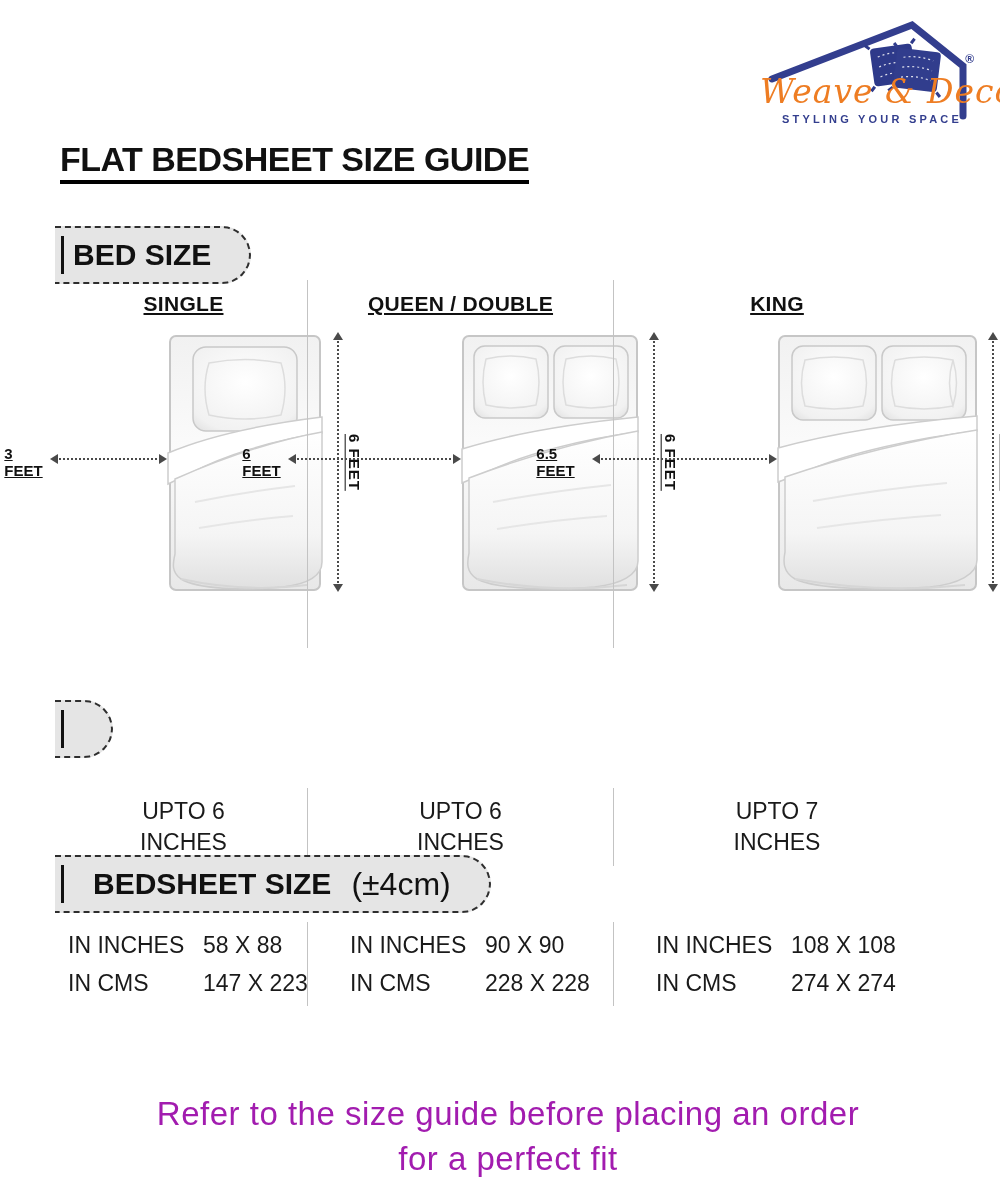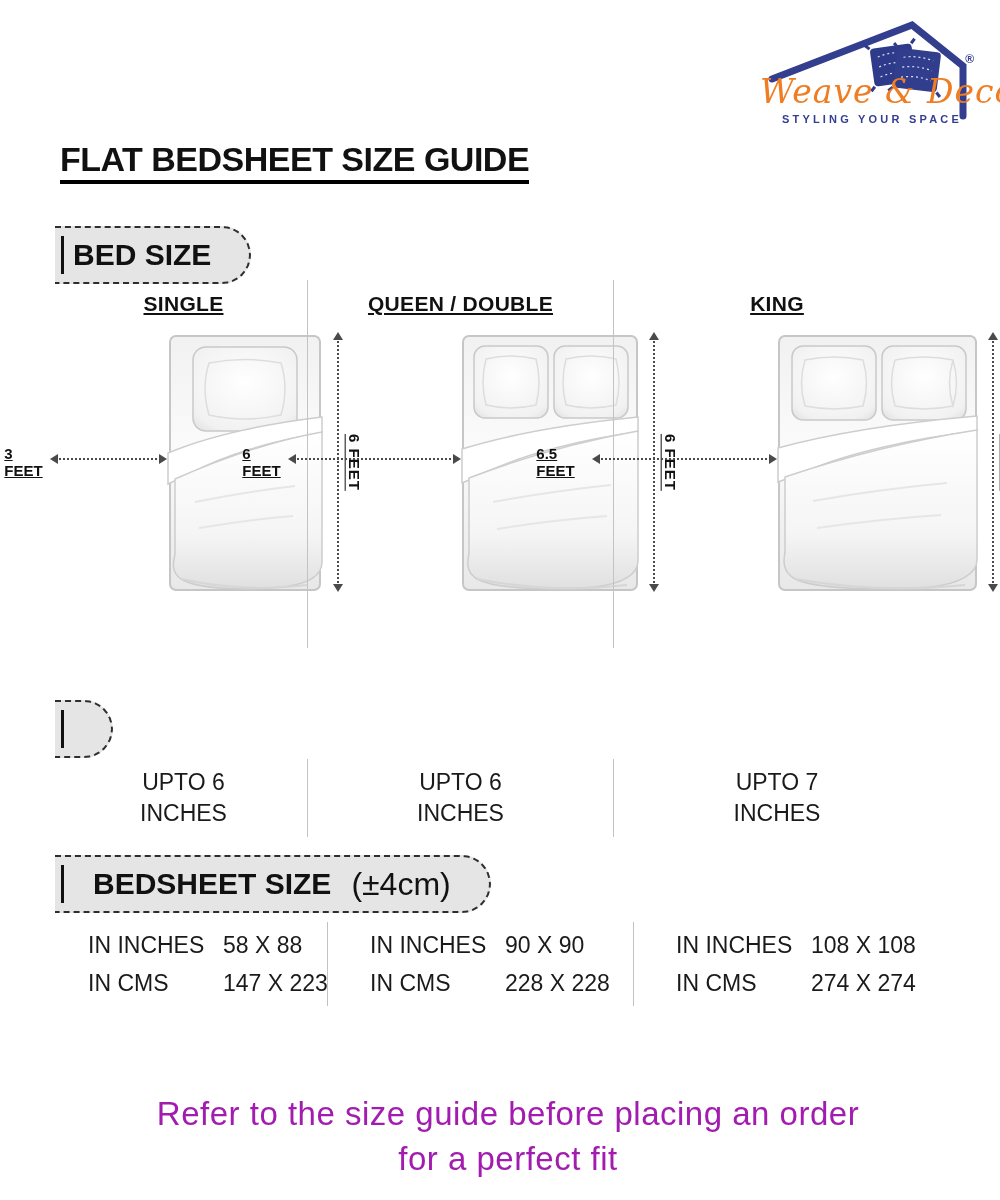--- a/index.html
+++ b/index.html
@@ -73,28 +73,28 @@
   }
   .v-arrow::after {
     content:""; position:absolute; bottom:-2px; left:-6px;
     border-left:5px solid transparent; border-right:5px solid transparent; border-top:8px solid #4a4a4a;
   }
   .v-label {
     writing-mode:vertical-rl; font-size:15px; font-weight:bold;
     margin-left:7px; align-self:center; letter-spacing:1px;
   }
 
-  .thick-grid { top:759px; height:78px; }
+  .thick-grid { top:788px; height:78px; }
   .thick-cell {
     display:flex; align-items:center; justify-content:center; text-align:center;
     font-size:23px; line-height:1.35; white-space:pre-line; color:#1a1a1a;
   }
 
   .size-grid { top:922px; height:84px; }
-  .size-cell { display:flex; flex-direction:column; justify-content:center; gap:11px; padding-left:8px;margin-left:20px; }
+  .size-cell { display:flex; flex-direction:column; justify-content:center; gap:11px; padding-left:8px; }
   .size-cell.indent { padding-left:42px; }
   .size-line { display:grid; grid-template-columns:135px auto; font-size:23px; color:#1a1a1a; }
   .size-line .val { white-space:nowrap; }
 
   
   .footer {
     position:absolute; top:1092px; left:0; width:100%; text-align:center;
     font-size:33px; line-height:1.35; white-space:pre-line; color:#a21caf; letter-spacing:0.5px;margin-left:8px;
   }
 </style>

